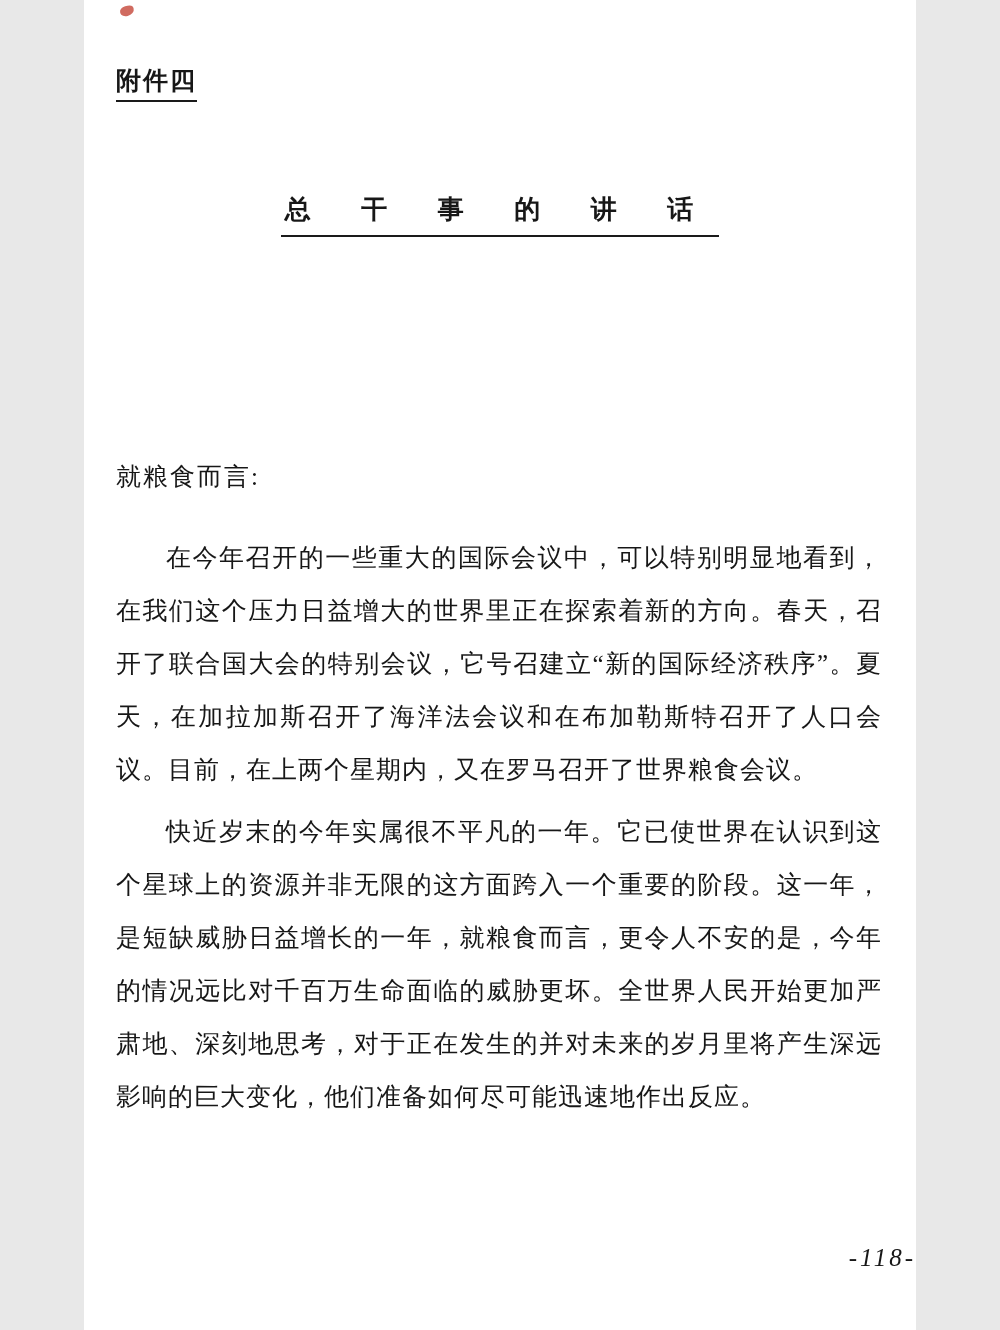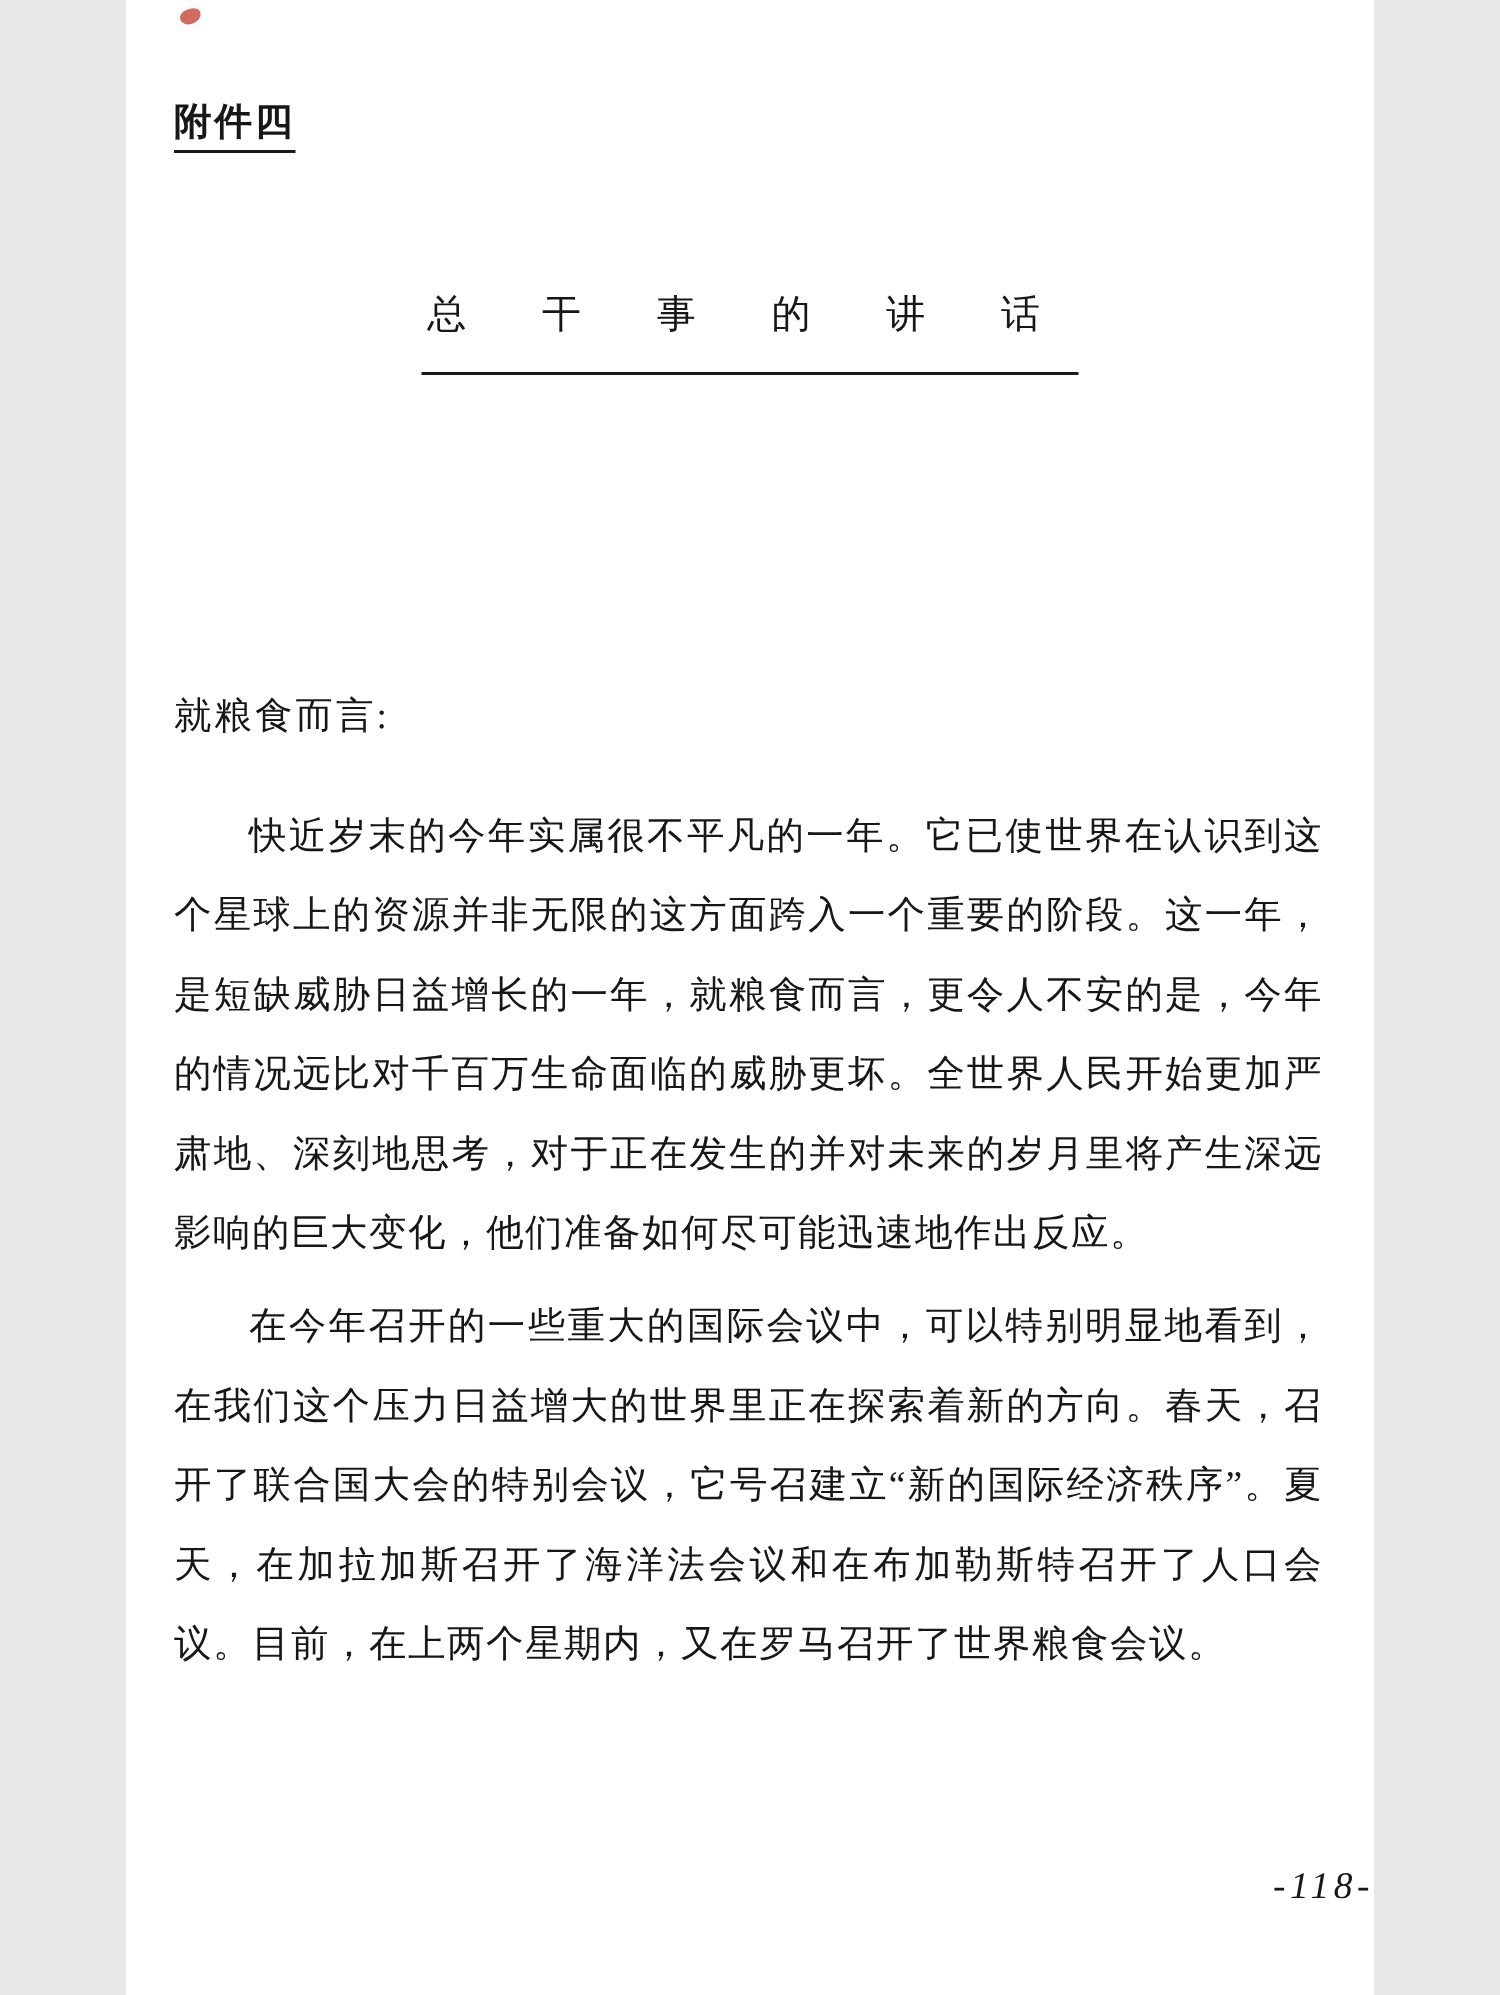--- a/index.html
+++ b/index.html
@@ -31,24 +31,24 @@
   .title-row {
     position: absolute;
     top: 192px;
     left: 0;
     width: 100%;
     text-align: center;
   }
   .title-row .title-text {
     display: inline-block;
     font-size: 26px;
-    font-weight: normal;
+    font-weight: bold;
     letter-spacing: 22px;
     border-bottom: 2px solid #1a1a1a;
-    padding: 0 4px 21px 4px;
+    padding: 0 4px 8px 4px;
     white-space: nowrap;
   }
   .body-block {
     position: absolute;
     top: 460px;
     left: 32px;
     right: 34px;
   }
   .salutation {
     font-size: 25px;
@@ -95,21 +95,21 @@
 
   <div class="annex">附件四</div>
 
   <div class="title-row">
     <span class="title-text">总 干 事 的 讲 话</span>
   </div>
 
   <div class="body-block">
     <p class="salutation">就粮食而言:</p>
 
+    <p class="para">在今年召开的一些重大的国际会议中，可以特别明显地看到，在我们这个压力日益增大的世界里正在探索着新的方向。春天，召开了联合国大会的特别会议，它号召建立“新的国际经济秩序”。夏天，在加拉加斯召开了海洋法会议和在布加勒斯特召开了人口会议。目前，在上两个星期内，又在罗马召开了世界粮食会议。</p>
+
     <p class="para">快近岁末的今年实属很不平凡的一年。它已使世界在认识到这个星球上的资源并非无限的这方面跨入一个重要的阶段。这一年，是短缺威胁日益增长的一年，就粮食而言，更令人不安的是，今年的情况远比对千百万生命面临的威胁更坏。全世界人民开始更加严肃地、深刻地思考，对于正在发生的并对未来的岁月里将产生深远影响的巨大变化，他们准备如何尽可能迅速地作出反应。</p>
-
-    <p class="para">在今年召开的一些重大的国际会议中，可以特别明显地看到，在我们这个压力日益增大的世界里正在探索着新的方向。春天，召开了联合国大会的特别会议，它号召建立“新的国际经济秩序”。夏天，在加拉加斯召开了海洋法会议和在布加勒斯特召开了人口会议。目前，在上两个星期内，又在罗马召开了世界粮食会议。</p>
 
   </div>
 
   <div class="page-number">-118-</div>
 
 </div>
 
 </body></html>

